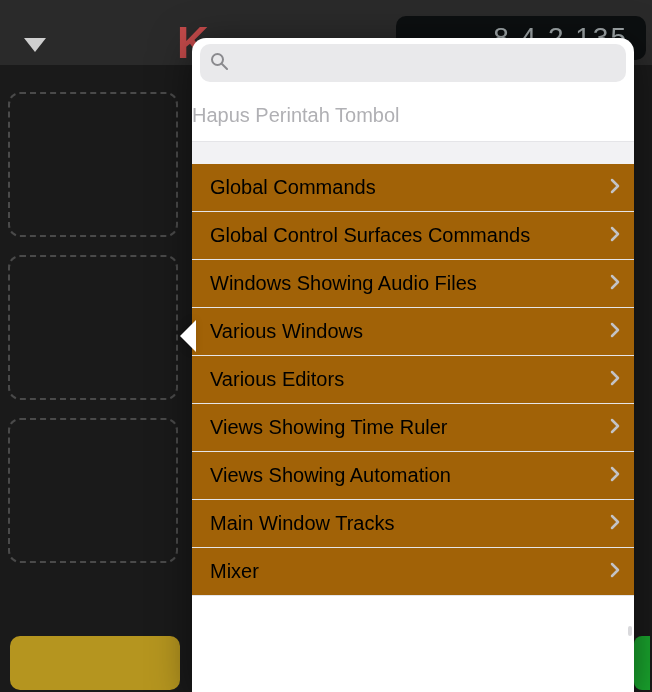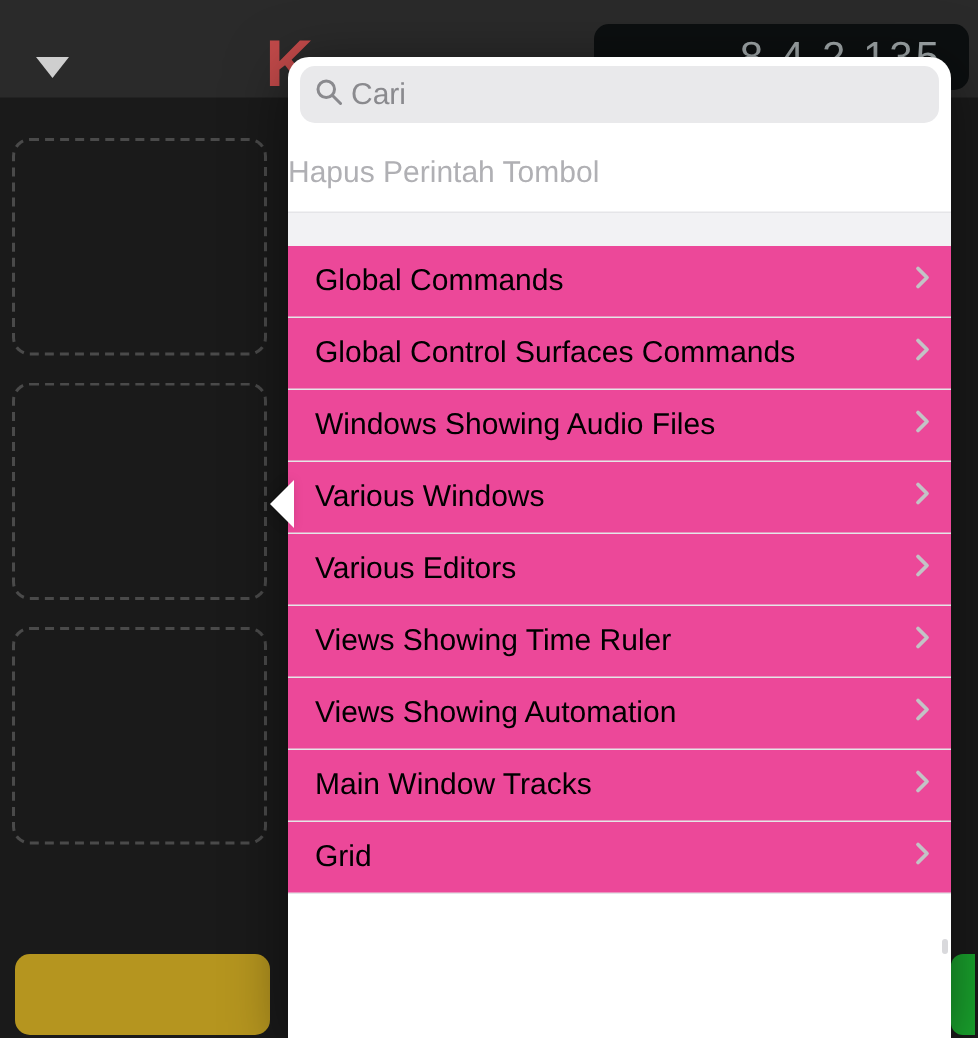--- a/index.html
+++ b/index.html
@@ -139,21 +139,21 @@
     overflow: hidden;
   }
   .menu-item {
     display: flex;
     align-items: center;
     justify-content: space-between;
     padding: 12px 14px 12px 18px;
     border-bottom: 1px solid #e5e5e8;
     font-size: 20px;
     color: #000;
-    background: #ec4899;
+    background: #a16207;
     cursor: pointer;
   }
   .menu-item .chev { color: #c3c3c6; }
   .scroll-thumb {
     position: absolute;
     right: 0px;
     top: 586px;
     width: 8px;
     height: 14px;
     background: #d9d9dc;
@@ -190,21 +190,20 @@
 <div class="popover-arrow"></div>
 
 <div class="popover">
   <div class="search-row">
     <span>
       <svg width="18" height="18" viewBox="0 0 18 18" fill="none">
         <circle cx="7.5" cy="7.5" r="5.5" stroke="#8a8a8e" stroke-width="2"></circle>
         <line x1="12" y1="12" x2="17" y2="17" stroke="#8a8a8e" stroke-width="2" stroke-linecap="round"></line>
       </svg>
     </span>
-    <input class="search-input" type="text" placeholder="Cari" style="">
   </div>
 
   <div class="header-label">Hapus Perintah Tombol</div>
   <div class="spacer-strip"></div>
 
   <div class="menu-list" id="menu-list">
       <div class="menu-item">
         <span>Global Commands</span>
         <span class="chev"><svg width="10" height="16" viewBox="0 0 10 16">
             <polyline points="2,2 8,8 2,14" fill="none" stroke="#c3c3c6" stroke-width="2.5" stroke-linecap="round" stroke-linejoin="round"></polyline>
@@ -246,21 +245,21 @@
             <polyline points="2,2 8,8 2,14" fill="none" stroke="#c3c3c6" stroke-width="2.5" stroke-linecap="round" stroke-linejoin="round"></polyline>
           </svg></span>
       </div>
       <div class="menu-item">
         <span>Main Window Tracks</span>
         <span class="chev"><svg width="10" height="16" viewBox="0 0 10 16">
             <polyline points="2,2 8,8 2,14" fill="none" stroke="#c3c3c6" stroke-width="2.5" stroke-linecap="round" stroke-linejoin="round"></polyline>
           </svg></span>
       </div>
       <div class="menu-item">
-        <span>Grid</span>
+        <span>Mixer</span>
         <span class="chev"><svg width="10" height="16" viewBox="0 0 10 16">
             <polyline points="2,2 8,8 2,14" fill="none" stroke="#c3c3c6" stroke-width="2.5" stroke-linecap="round" stroke-linejoin="round"></polyline>
           </svg></span>
       </div>
     </div>
 
   <div class="scroll-thumb"></div>
 </div>
 
 </body></html>

